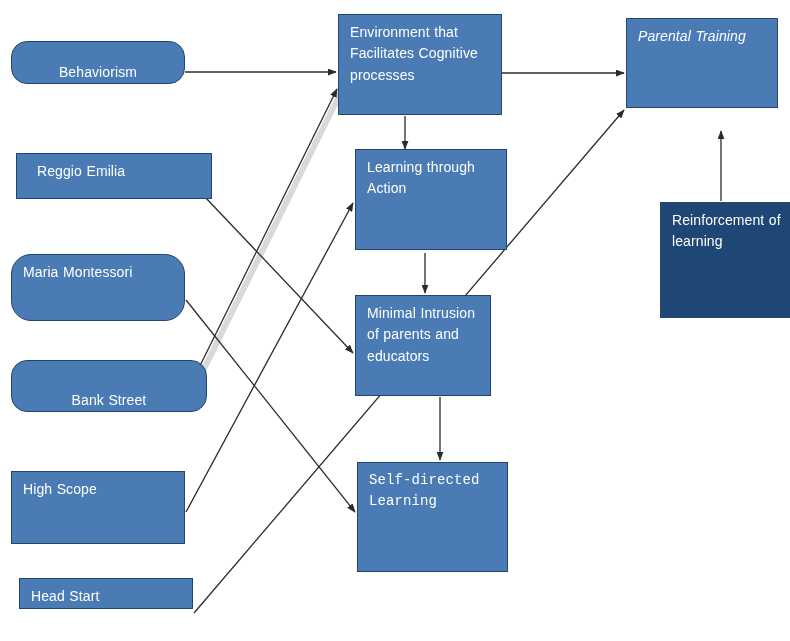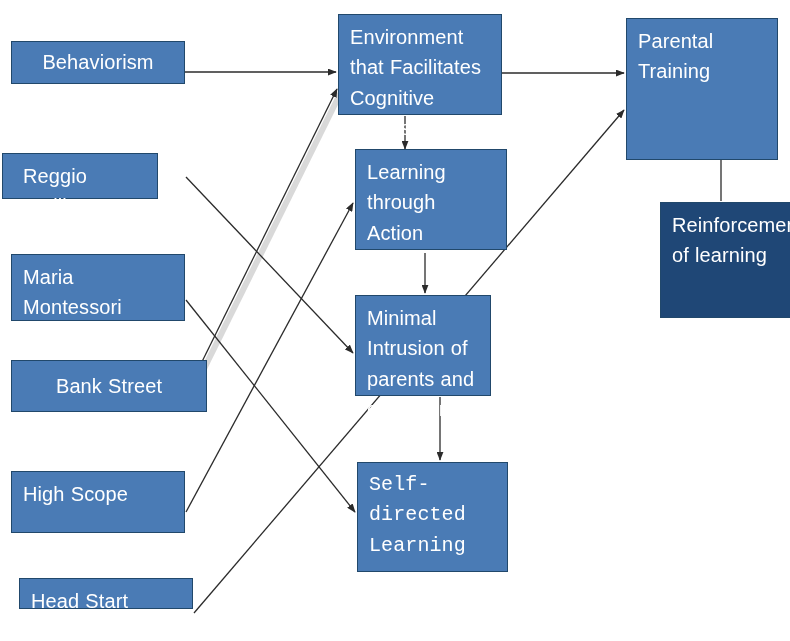--- a/index.html
+++ b/index.html
@@ -24,34 +24,35 @@
     top: 0;
     width: 790px;
     height: 641px;
     pointer-events: none;
   }
   .node {
     position: absolute;
     box-sizing: border-box;
     border: 1px solid #21486b;
     color: #ffffff;
-    font-size: 20px;
+    font-size: 14px;
     line-height: 1.52;
     padding: 7px 11px 6px 11px;
     letter-spacing: 0.1px;
     word-spacing: 0.5px;
   }
   .node.fill-mid   { background: #4a7bb5; }
   .node.fill-dark  { background: #1f4776; }
   .node.align-center {
     text-align: center;
     display: flex;
-    align-items: center;
+    align-items: flex-end;
     justify-content: center;
     padding: 0 2px;
+    border-radius: 16px;
   }
   .node.align-left {
     text-align: left;
   }
   .node-label {
     display: block;
     white-space: pre-line;
   }
 </style>
 </head>
@@ -78,48 +79,48 @@
         <line x1="186" y1="300" x2="355" y2="512" stroke="#2b2b2b" stroke-width="1.3" marker-end="url(#arrowhead)"></line>
         <line x1="186" y1="512" x2="353" y2="203" stroke="#2b2b2b" stroke-width="1.3" marker-end="url(#arrowhead)"></line>
         <line x1="194" y1="613" x2="624" y2="110" stroke="#2b2b2b" stroke-width="1.3" marker-end="url(#arrowhead)"></line>
       </g>
   </svg>
 
   <div id="node-group">
       <div class="node fill-mid align-center" style="left: 11px; top: 41px; width: 174px; height: 43px;">
         <span class="node-label">Behaviorism</span>
       </div>
-      <div class="node fill-mid align-left" style="left: 2px; top: 153px; width: 156px; height: 46px; padding-left: 20px;">
+      <div class="node fill-mid align-left" style="left: 16px; top: 153px; width: 196px; height: 46px; padding-left: 20px;">
         <span class="node-label">Reggio Emilia</span>
       </div>
-      <div class="node fill-mid align-left" style="left: 11px; top: 254px; width: 174px; height: 67px;">
+      <div class="node fill-mid align-left" style="left: 11px; top: 254px; width: 174px; height: 67px; border-radius: 20px;">
         <span class="node-label">Maria Montessori</span>
       </div>
       <div class="node fill-mid align-center" style="left: 11px; top: 360px; width: 196px; height: 52px;">
         <span class="node-label">Bank Street</span>
       </div>
-      <div class="node fill-mid align-left" style="left: 11px; top: 471px; width: 174px; height: 62px;">
+      <div class="node fill-mid align-left" style="left: 11px; top: 471px; width: 174px; height: 73px;">
         <span class="node-label">High Scope</span>
       </div>
       <div class="node fill-mid align-left" style="left: 19px; top: 578px; width: 174px; height: 31px;">
         <span class="node-label">Head Start</span>
       </div>
       <div class="node fill-mid align-left" style="left: 338px; top: 14px; width: 164px; height: 101px;">
         <span class="node-label">Environment that Facilitates Cognitive processes</span>
       </div>
       <div class="node fill-mid align-left" style="left: 355px; top: 149px; width: 152px; height: 101px;">
         <span class="node-label">Learning through Action</span>
       </div>
       <div class="node fill-mid align-left" style="left: 355px; top: 295px; width: 136px; height: 101px;">
         <span class="node-label">Minimal Intrusion of parents and educators</span>
       </div>
       <div class="node fill-mid align-left" style="left: 357px; top: 462px; width: 151px; height: 110px; font-family: Liberation Mono, monospace;">
         <span class="node-label">Self-directed Learning</span>
       </div>
-      <div class="node fill-mid align-left" style="left: 626px; top: 18px; width: 152px; height: 142px;">
+      <div class="node fill-mid align-left" style="left: 626px; top: 18px; width: 152px; height: 90px; font-style: italic;">
         <span class="node-label">Parental Training</span>
       </div>
       <div class="node fill-dark align-left" style="left: 626px; top: 202px; width: 152px; height: 116px; margin-left: 34px;">
         <span class="node-label">Reinforcement of learning</span>
       </div>
     </div>
 
 </div>
 
 </body></html>

